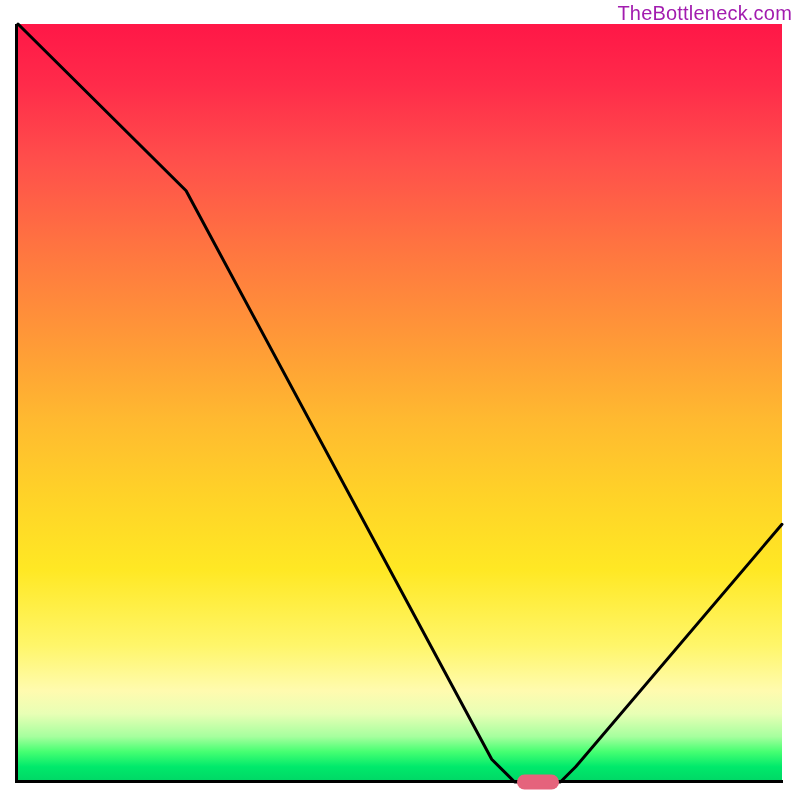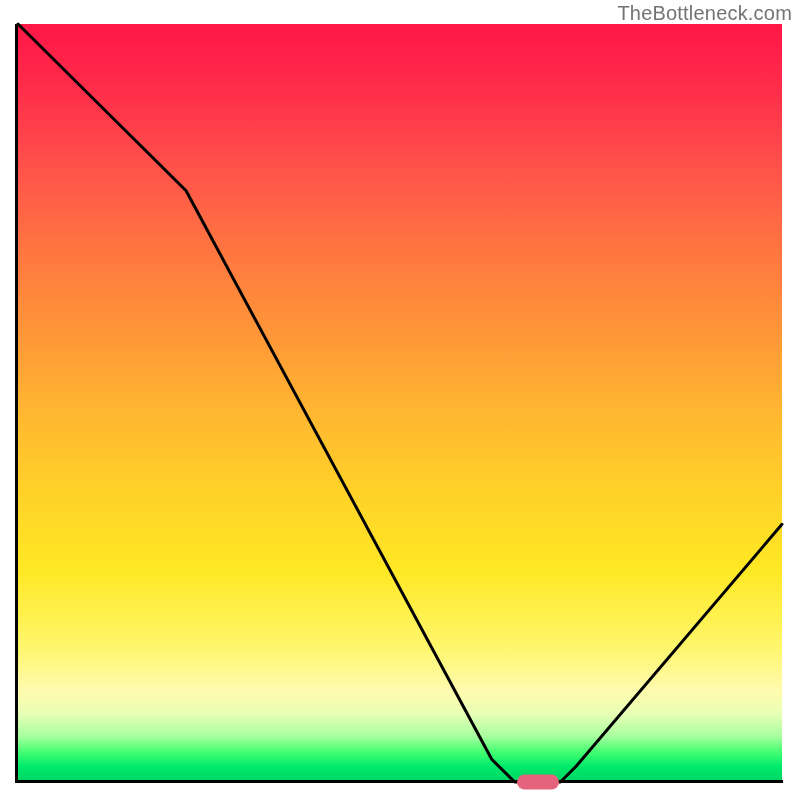--- a/index.html
+++ b/index.html
@@ -9,21 +9,21 @@
     height: 800px;
     position: relative;
     font-family: Arial, sans-serif;
     background: #fff;
   }
   .watermark {
     position: absolute;
     top: 2px;
     right: 8px;
     font-size: 20px;
-    color: #737373;
+    color: #a21caf;
     font-weight: 500;
     letter-spacing: 0.2px;
     z-index: 10;
   }
   .plot-area {
     position: absolute;
     left: 18px;
     top: 24px;
     width: 764px;
     height: 758px;

